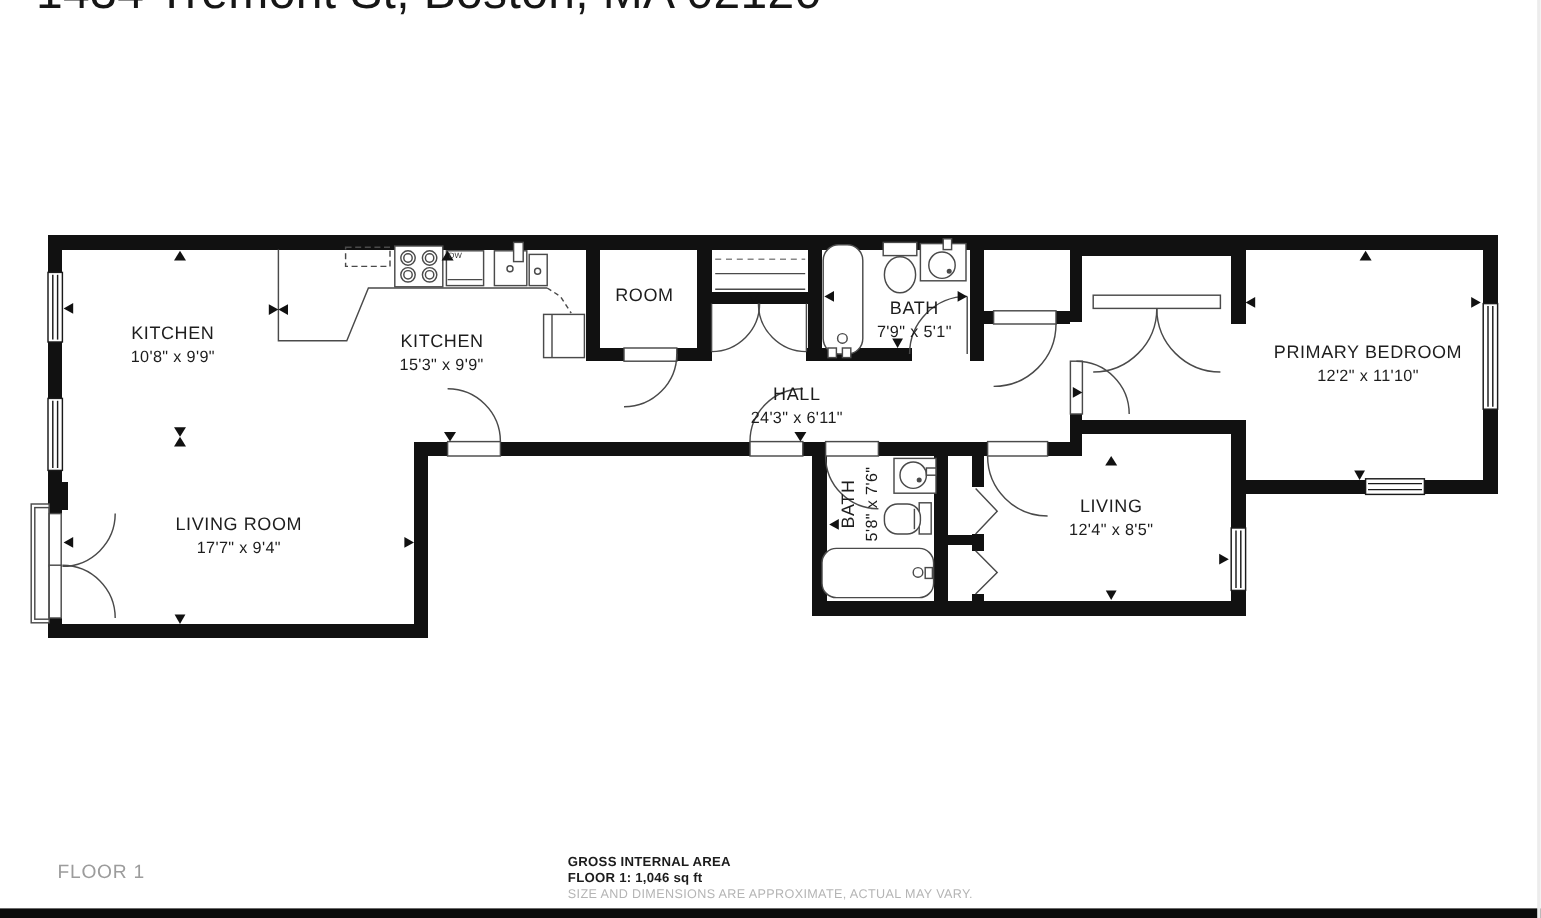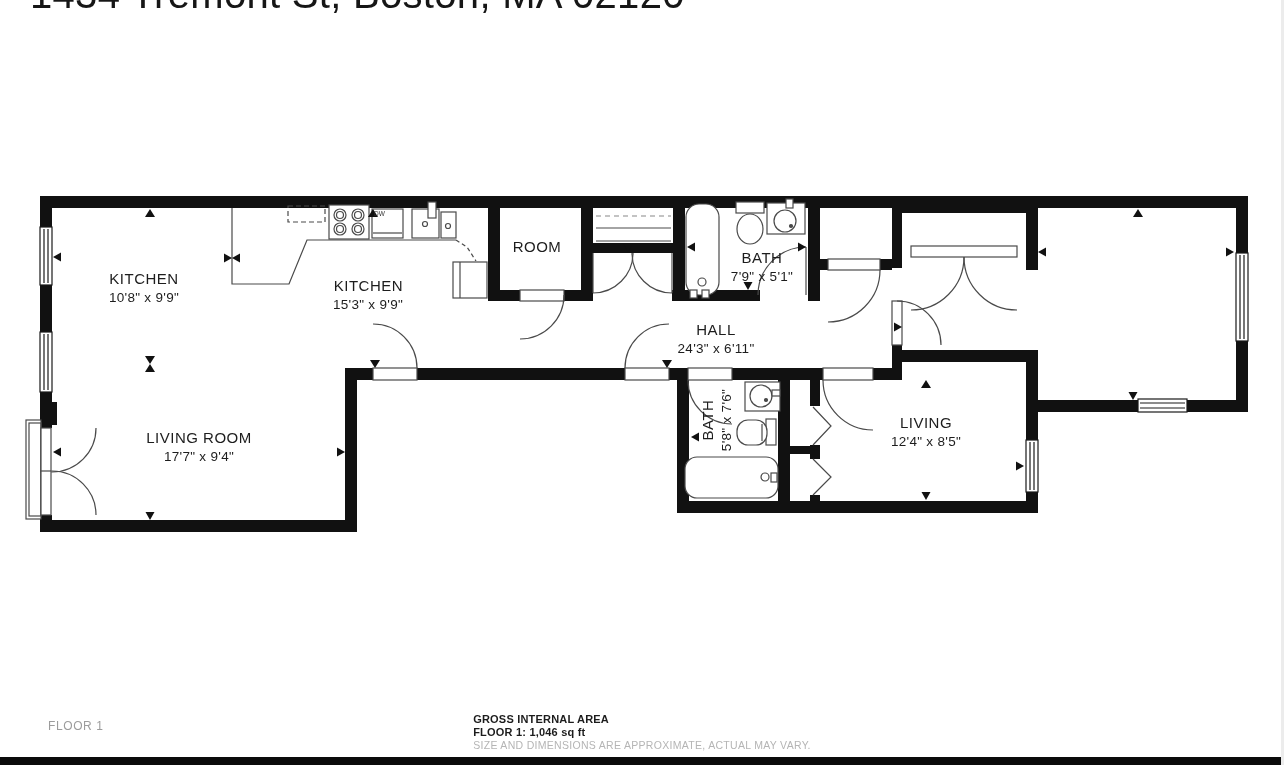--- a/index.html
+++ b/index.html
@@ -9,21 +9,21 @@
   .address{position:absolute;top:-28px;left:30px;font-size:40px;font-weight:400;
            color:#161616;letter-spacing:0.3px;white-space:nowrap;}
   svg.plan{position:absolute;left:0;top:0;}
   .room-label{position:absolute;transform:translate(-50%,-50%);text-align:center;
               color:#1d1d1d;white-space:nowrap;}
   .room-label .rn{font-size:15px;letter-spacing:0.5px;}
   .room-label .rd{font-size:13.5px;letter-spacing:0.3px;margin-top:3px;}
   .room-label.single .rn{font-size:15px;}
   .room-label.vertical{transform:translate(-50%,-50%) rotate(-90deg);}
   .dw-label{position:absolute;left:374px;top:210px;font-size:6.5px;color:#333;letter-spacing:0;}
-  .floor-tag{position:absolute;left:48px;top:719px;font-size:12px;color:#9c9c9c;letter-spacing:0.6px;}
+  .floor-tag{position:absolute;left:48px;top:719px;font-size:16px;color:#9c9c9c;letter-spacing:0.6px;}
   .footer-center{position:absolute;left:50%;top:713px;transform:translateX(-50%);
                  text-align:left;line-height:13px;}
   .footer-center .f-strong{font-size:11px;font-weight:700;color:#1c1c1c;letter-spacing:0.2px;}
   .footer-center .f-muted{font-size:10.5px;color:#b5b5b5;letter-spacing:0.3px;}
   .bottom-bar{position:absolute;left:0;top:757px;width:1284px;height:8px;background:#0b0b0b;}
   .right-edge{position:absolute;right:0;top:0;width:3px;height:765px;background:#ececec;}
 </style>
 </head>
 <body>
 
@@ -239,23 +239,27 @@
     <div class="rn">LIVING ROOM</div>
     <div class="rd">17'7" x 9'4"</div>
   </div>
   <div class="room-label single" style="left:537px;top:246px;">
     <div class="rn">ROOM</div>
   </div>
   <div class="room-label" style="left:762px;top:266px;">
     <div class="rn">BATH</div>
     <div class="rd">7'9" x 5'1"</div>
   </div>
-  <div class="room-label" style="left:716px;top:338px;">
+  <div class="room-label" style="left:664px;top:338px;">
     <div class="rn">HALL</div>
     <div class="rd">24'3" x 6'11"</div>
+  </div>
+  <div class="room-label" style="left:1140px;top:303px;">
+    <div class="rn">PRIMARY BEDROOM</div>
+    <div class="rd">12'2" x 11'10"</div>
   </div>
   <div class="room-label vertical" style="left:716px;top:420px;">
     <div class="rn">BATH</div>
     <div class="rd">5'8" x 7'6"</div>
   </div>
   <div class="room-label" style="left:926px;top:431px;">
     <div class="rn">LIVING</div>
     <div class="rd">12'4" x 8'5"</div>
   </div>
 

